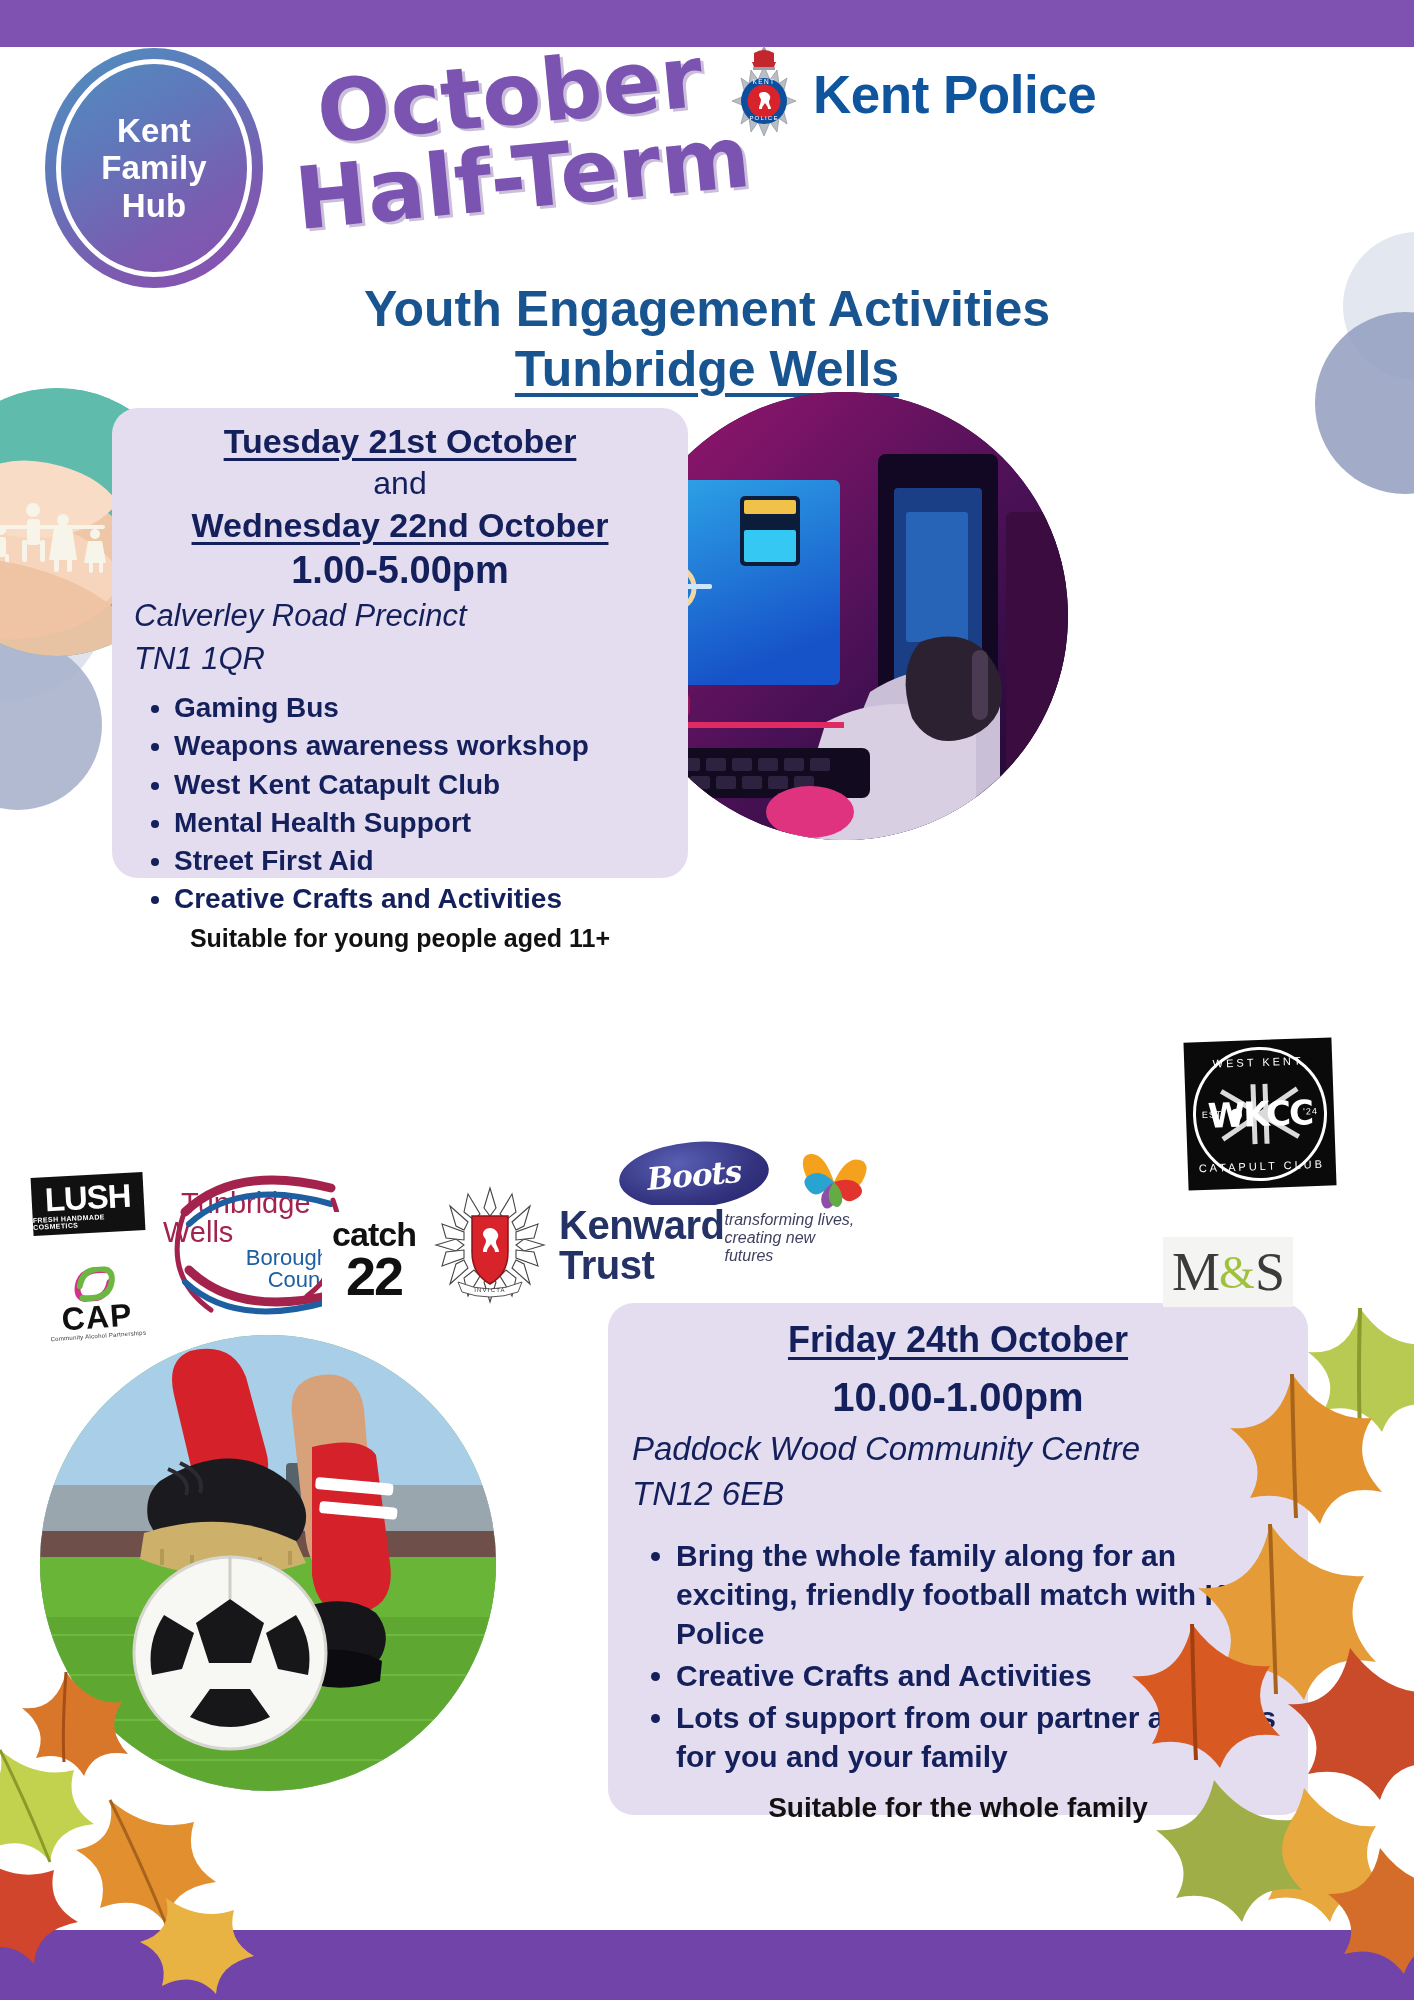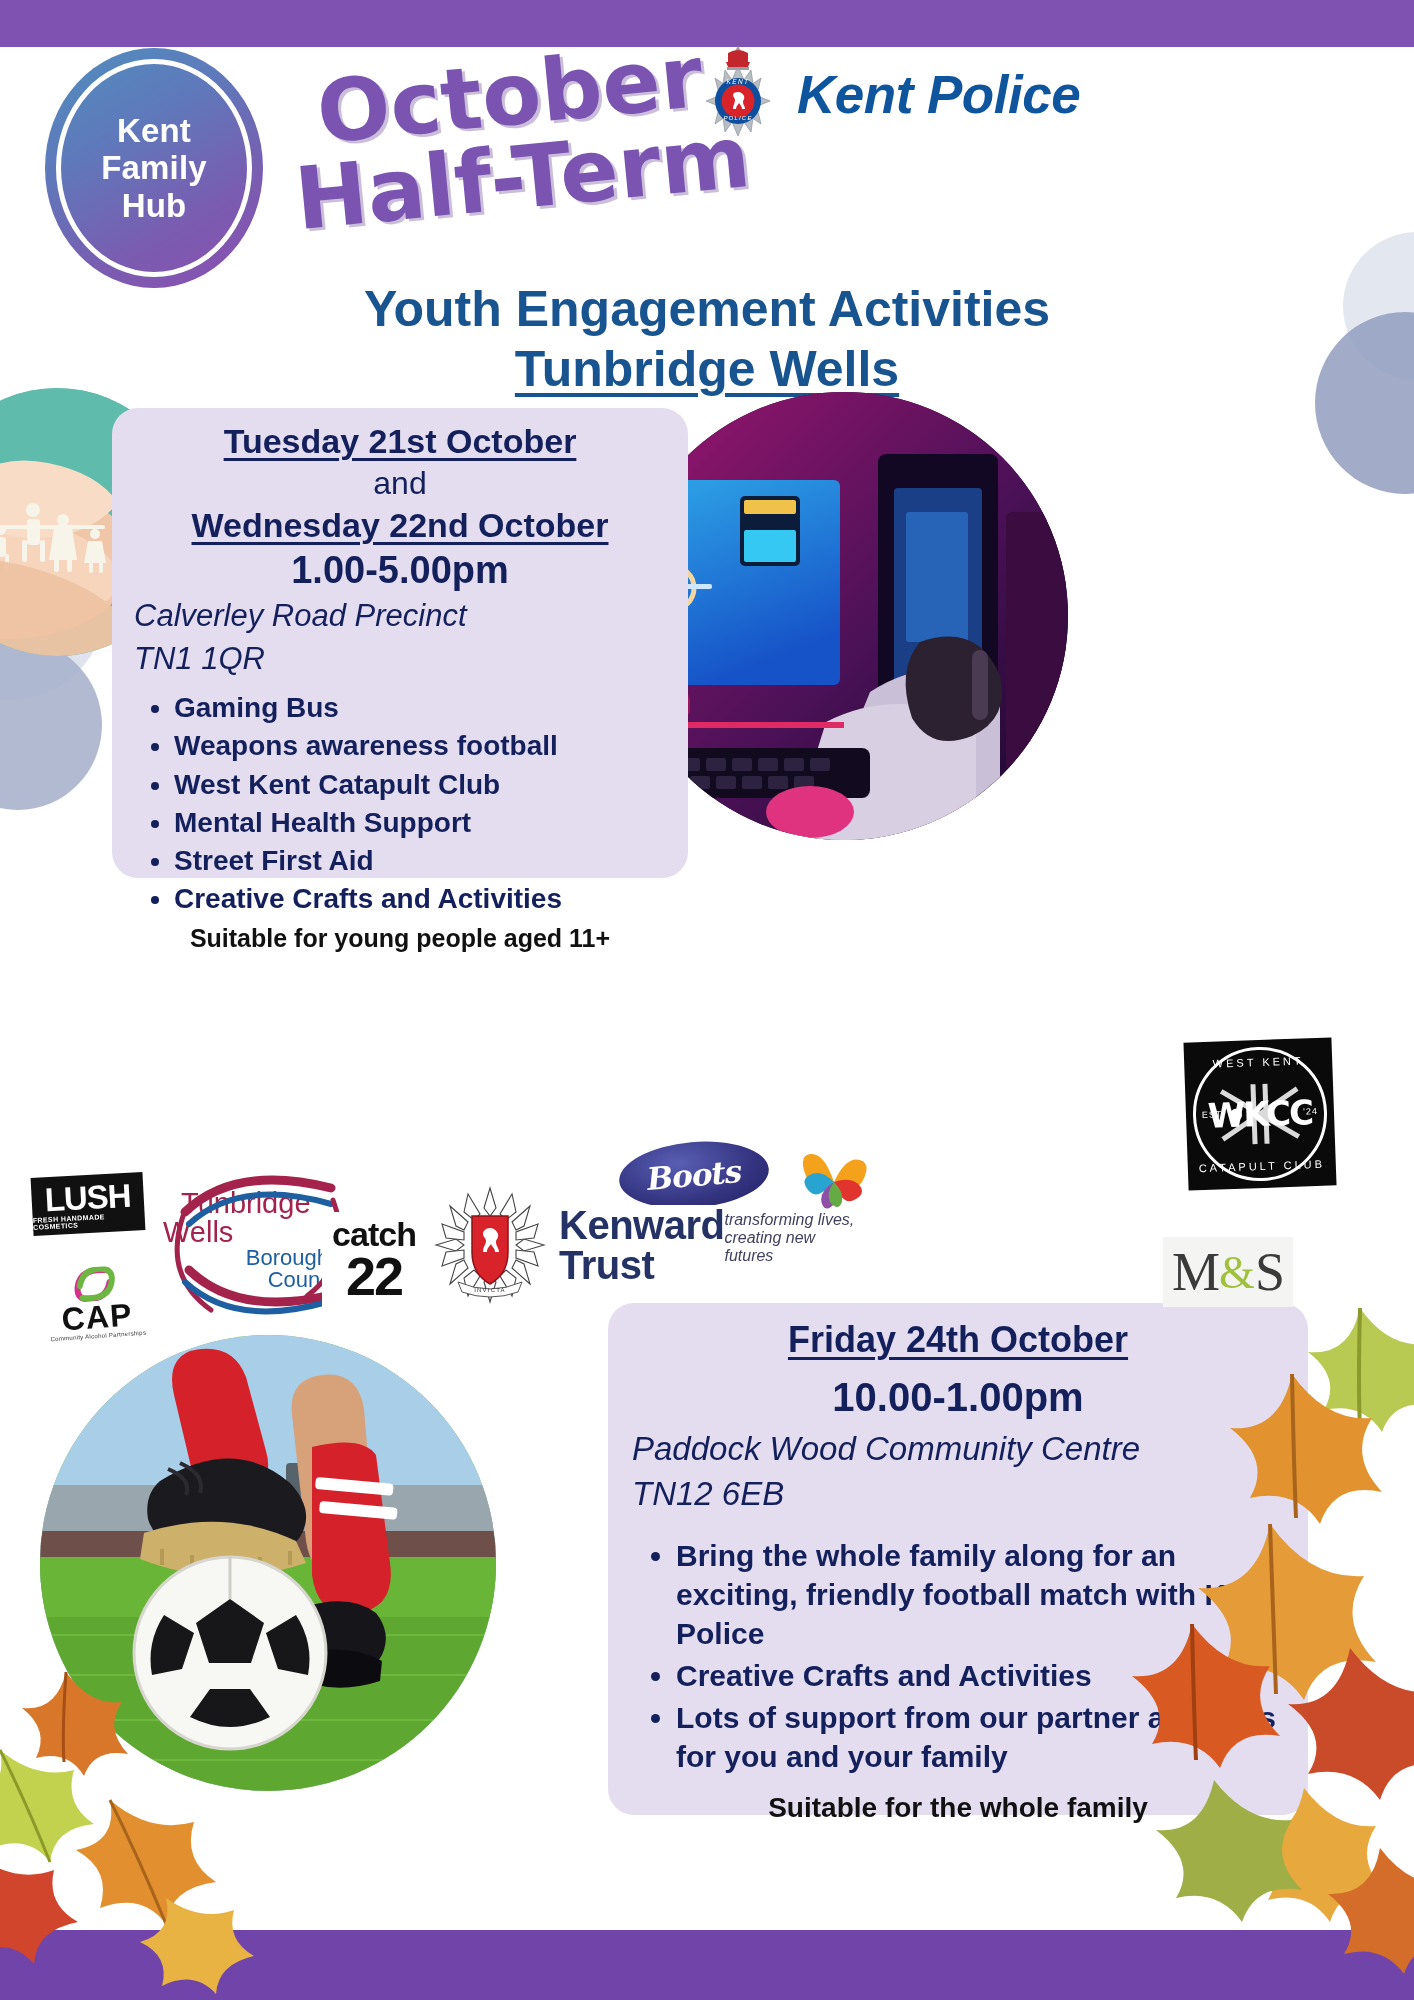--- a/index.html
+++ b/index.html
@@ -54,21 +54,21 @@
     color:#7b53b0;font-weight:700;
     font-size:86px;line-height:.98;
     transform:rotate(-5.5deg);
     text-shadow:3px 3px 0 rgba(106,70,150,.35);
     font-family:"DejaVu Sans", sans-serif;
   }
   .oht .l1{display:block;padding-left:30px;}
   .oht .l2{display:block;}
 
   
-  .kp-wrap{position:absolute;left:697px;top:42px;display:flex;align-items:center;gap:18px;font-style:italic;}
+  .kp-wrap{position:absolute;left:723px;top:42px;display:flex;align-items:center;gap:8px;}
   .kp-badge{position:relative;width:82px;height:104px;}
   .kp-text{color:#0e559e;font-weight:700;font-size:53px;letter-spacing:-.5px;}
 
   
   .h-main{
     position:absolute;left:0;top:282px;width:1414px;text-align:center;
     color:#18548f;font-weight:700;font-size:50px;line-height:1.08;
   }
   .h-sub{
     position:absolute;left:0;top:340px;width:1414px;text-align:center;
@@ -338,21 +338,21 @@
   <div class="panel panel-1">
     <div style="padding:14px 22px 0 22px;">
       <div class="p-date">Tuesday 21st October</div>
       <div class="p-and">and</div>
       <div class="p-date">Wednesday 22nd October</div>
       <div class="p-time">1.00-5.00pm</div>
       <div class="p-venue">Calverley Road Precinct</div>
       <div class="p-venue">TN1 1QR</div>
       <ul class="p-list">
         <li>Gaming Bus</li>
-        <li>Weapons awareness football</li>
+        <li>Weapons awareness workshop</li>
         <li>West Kent Catapult Club</li>
         <li>Mental Health Support</li>
         <li>Street First Aid</li>
         <li>Creative Crafts and Activities</li>
       </ul>
       <div class="p-note">Suitable for young people aged 11+</div>
     </div>
   </div>
 
   <div class="panel panel-2">

